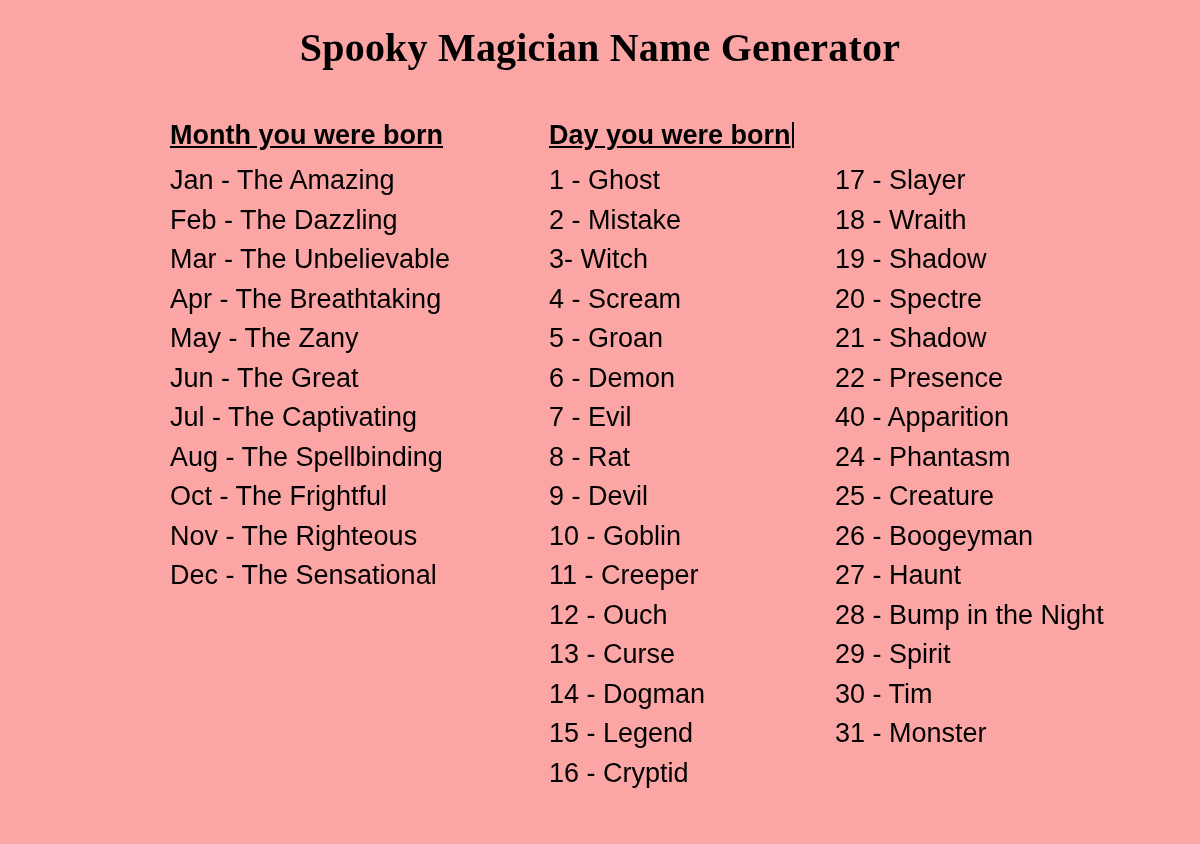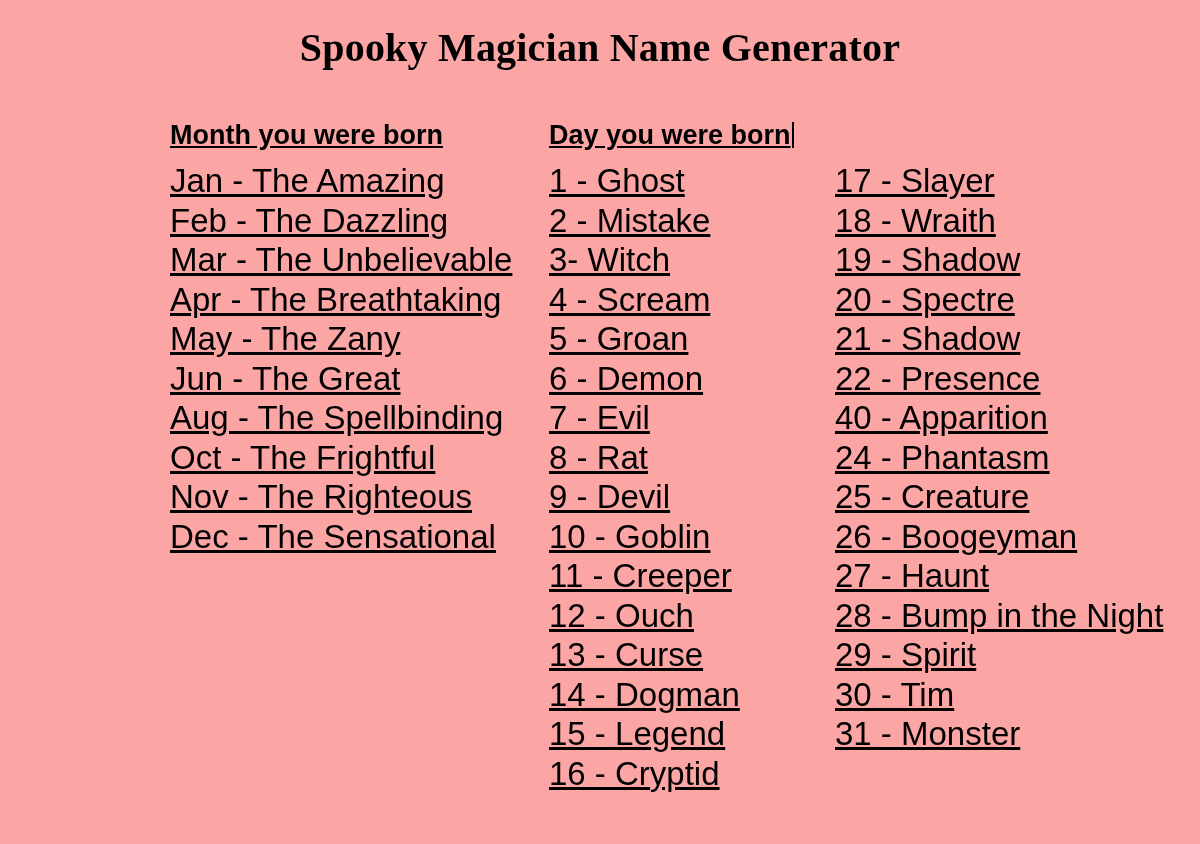--- a/index.html
+++ b/index.html
@@ -65,26 +65,25 @@
     vertical-align: -4px;
     margin-left: 1px;
   }
 
   .list {
     list-style: none;
     margin: 0;
     padding: 0;
   }
   .list li {
-    font-size: 33px;
+    font-size: 27px;
     line-height: 39.5px;
     white-space: nowrap;
     color: #000000;
     font-weight: normal;
-    text-decoration: underline;
   }
 
   
   .col-month .list { margin-top: 9px; }
   .col-day-a .list { margin-top: 9px; }
   
   .col-day-b .list { margin-top: 43px; }
 </style>
 </head>
 <body>
@@ -95,20 +94,21 @@
 
   <div class="col col-month">
     <div class="col-head">Month you were born</div>
     <ul class="list">
       <li>Jan - The Amazing</li>
       <li>Feb - The Dazzling</li>
       <li>Mar - The Unbelievable</li>
       <li>Apr - The Breathtaking</li>
       <li>May - The Zany</li>
       <li>Jun - The Great</li>
+      <li>Jul - The Captivating</li>
       <li>Aug - The Spellbinding</li>
       <li>Oct - The Frightful</li>
       <li>Nov - The Righteous</li>
       <li>Dec - The Sensational</li>
     </ul>
   </div>
 
   <div class="col col-day-a">
     <div class="col-head"><span>Day you were born</span><span class="caret"></span></div>
     <ul class="list">

